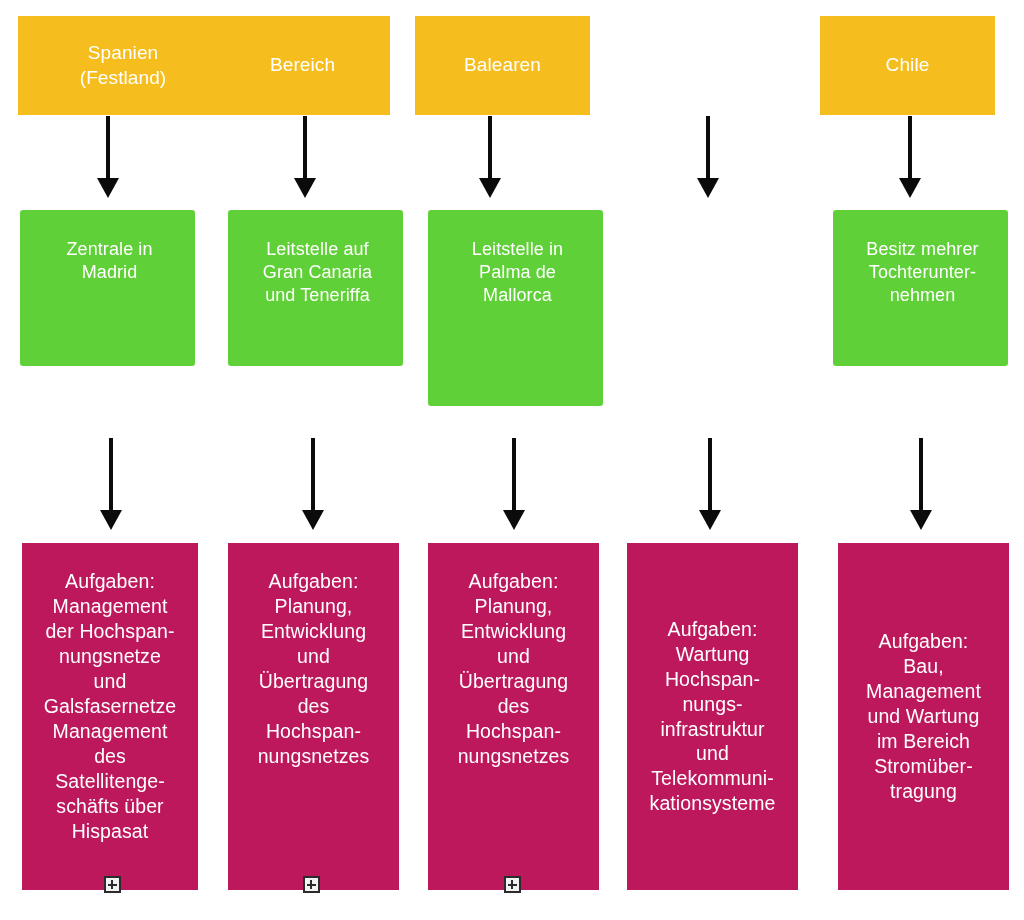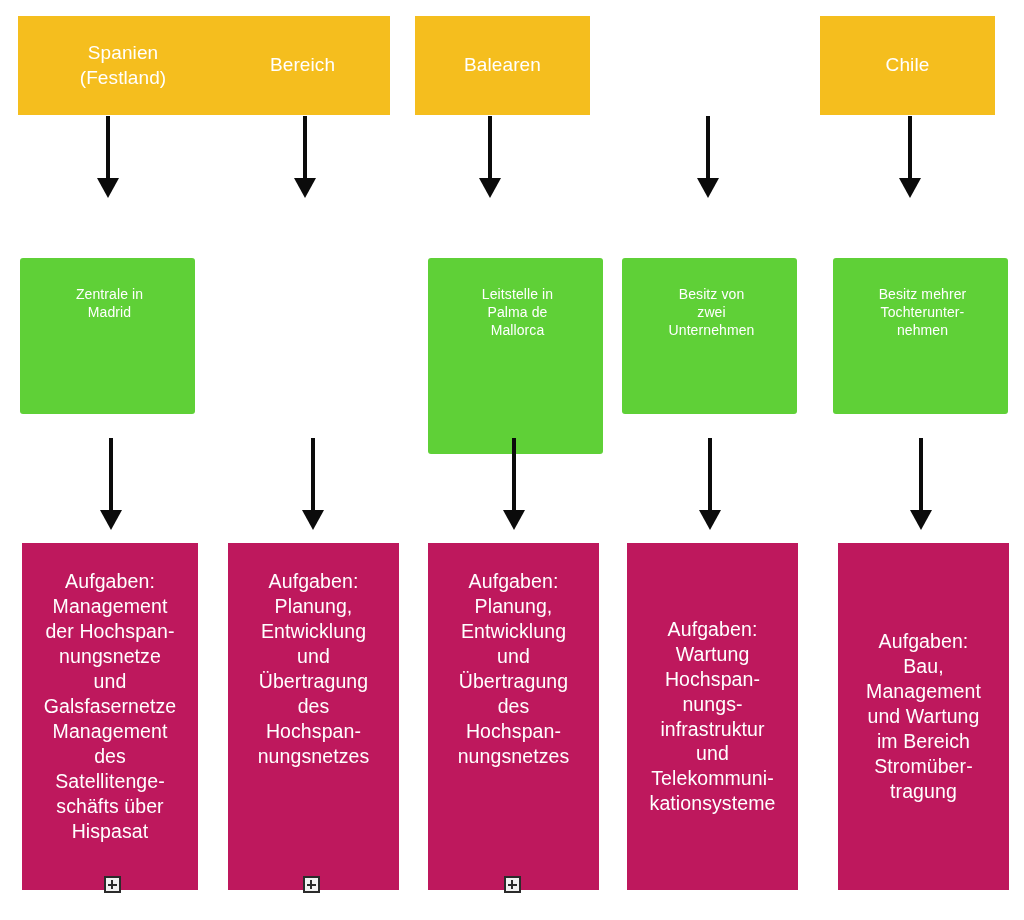--- a/index.html
+++ b/index.html
@@ -26,23 +26,22 @@
   .box-yellow{
     background:#F5BE1E;
     align-items:center;
     font-size:19px;
     padding:4px 6px;
   }
   .box-green{
     background:#5FD037;
     border-radius:3px;
     align-items:flex-start;
-    font-size:14px;
+    font-size:18px;
     padding:28px 8px 8px 12px;
-    margin-top:48px;
   }
   .box-red{
     background:#be185d;
     align-items:flex-start;
     font-size:19.5px;
     padding:26px 6px 8px 6px;
   }
   .box-red.centered{
     align-items:center;
     padding:8px 6px;
@@ -103,26 +102,26 @@
     <div class="shaft" style="height:62px;"></div>
       <div class="head"></div>
   </div>
   <div class="arrow" style="left:897px;top:116px;width:26px;height:82px;">
     <div class="shaft" style="height:62px;"></div>
       <div class="head"></div>
   </div>
 
   <div class="box box-green" style="left:20px;top:210px;width:175px;height:156px;">Zentrale in
 Madrid</div>
+  <div class="box box-green" style="left:228px;top:210px;width:175px;height:156px;">Leitstelle auf
+Gran Canaria
+und Teneriffa</div>
   <div class="box box-green" style="left:428px;top:210px;width:175px;height:196px;">Leitstelle in
 Palma de
 Mallorca</div>
-  <div class="box box-green" style="left:622px;top:210px;width:175px;height:156px;">Besitz von
-zwei
-Unternehmen</div>
   <div class="box box-green" style="left:833px;top:210px;width:175px;height:156px;">Besitz mehrer
 Tochterunter-
 nehmen</div>
 
   <div class="arrow" style="left:98px;top:438px;width:26px;height:92px;">
     <div class="shaft" style="height:72px;"></div>
       <div class="head"></div>
   </div>
   <div class="arrow" style="left:300px;top:438px;width:26px;height:92px;">
     <div class="shaft" style="height:72px;"></div>

